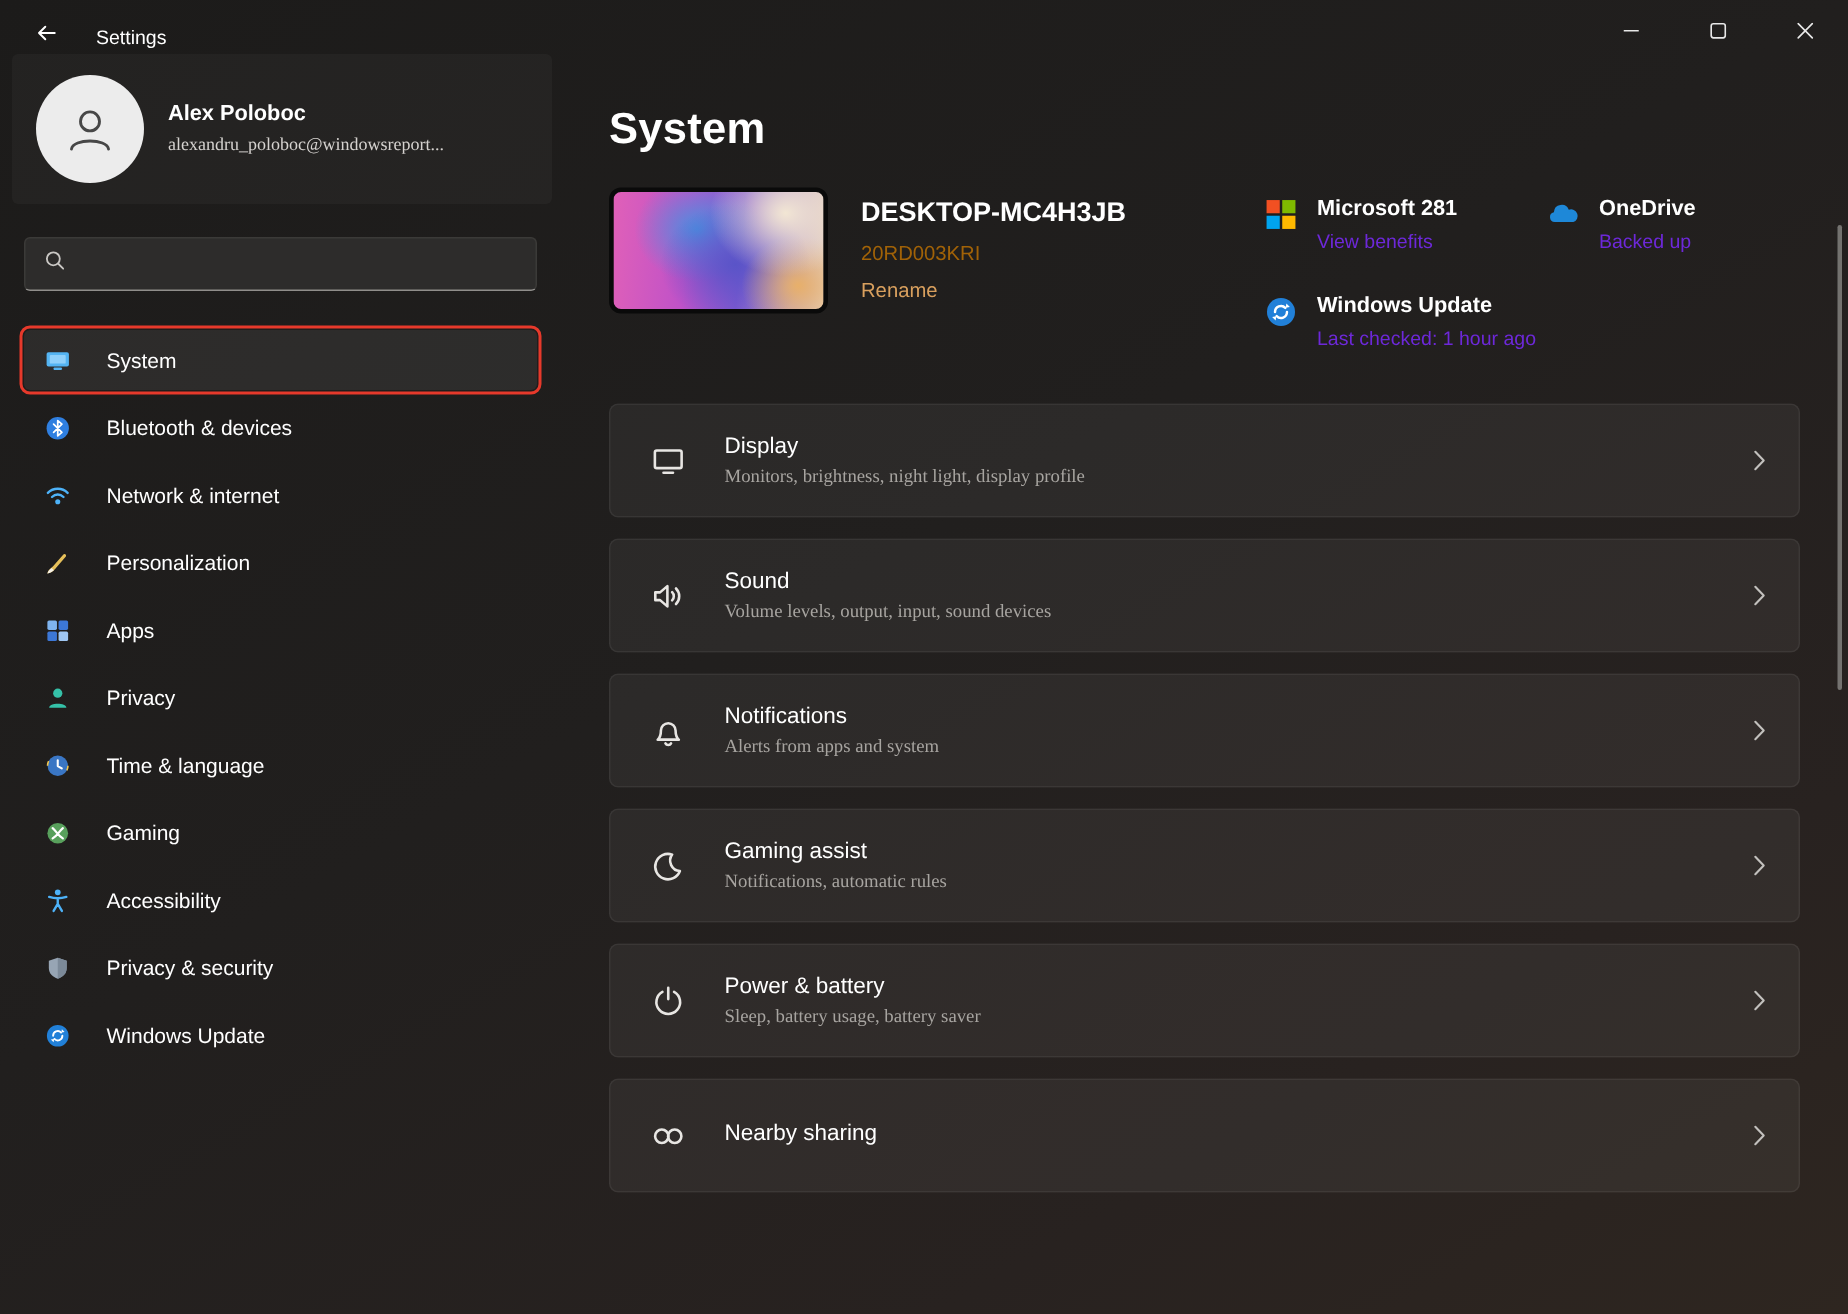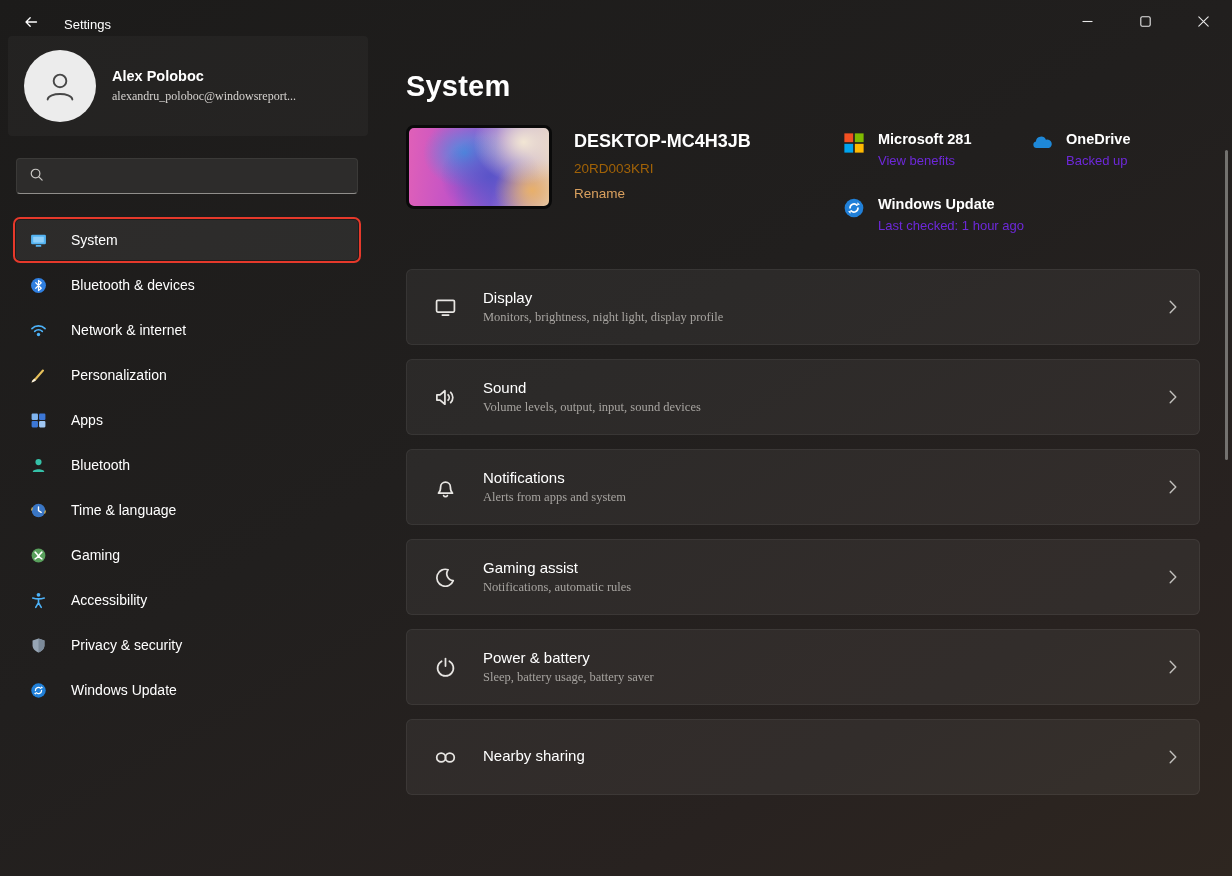--- a/index.html
+++ b/index.html
@@ -179,21 +179,21 @@
       <span class="nav-label">Apps</span>
     </div>
 
     <div class="nav-item">
       <span class="nav-icon">
         <svg width="17" height="17" viewBox="0 0 16 16">
             <circle cx="8" cy="4.8" r="2.9" fill="#35c1a8"></circle>
             <path d="M2.6 14 C2.6 10.6 13.4 10.6 13.4 14Z" fill="#35c1a8"></path>
           </svg>
       </span>
-      <span class="nav-label">Bluetooth</span>
+      <span class="nav-label">Privacy</span>
     </div>
 
     <div class="nav-item">
       <span class="nav-icon">
         <svg width="17" height="17" viewBox="0 0 16 16">
             <circle cx="8" cy="8" r="6.4" fill="#3a76c4"></circle>
             <circle cx="8" cy="8" r="6.4" fill="none" stroke="#f0c550" stroke-width="1" stroke-dasharray="3 17"></circle>
             <path d="M8 4.6 V8.2 L10.5 9.7" stroke="#ffffff" stroke-width="1.3" fill="none" stroke-linecap="round" stroke-linejoin="round"></path>
           </svg>
       </span>

